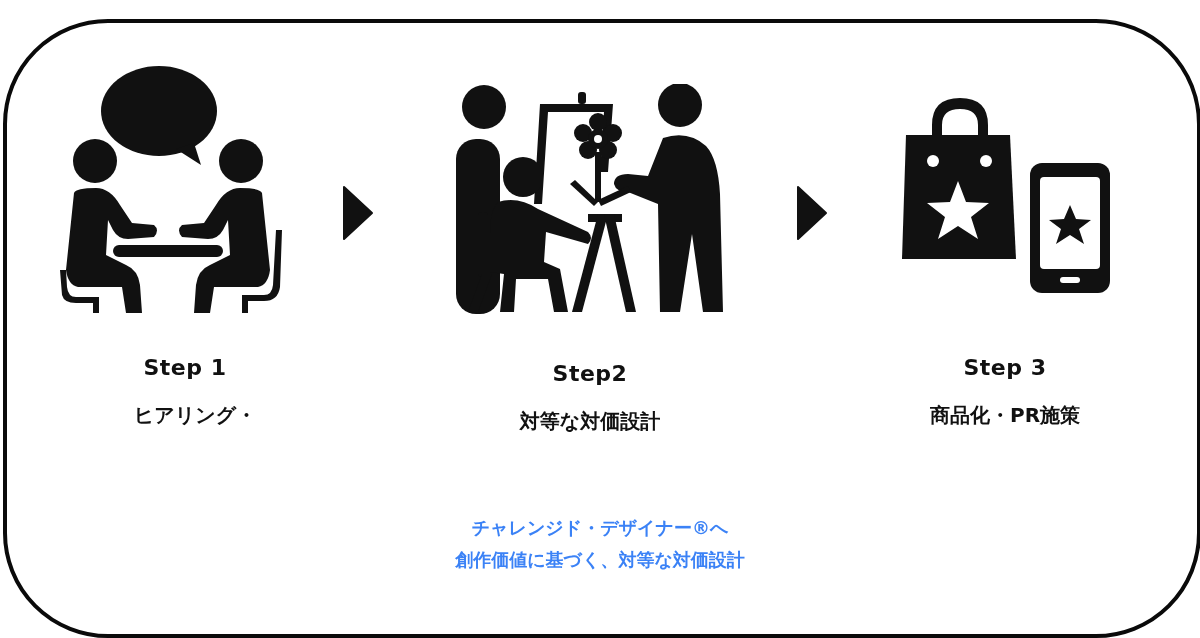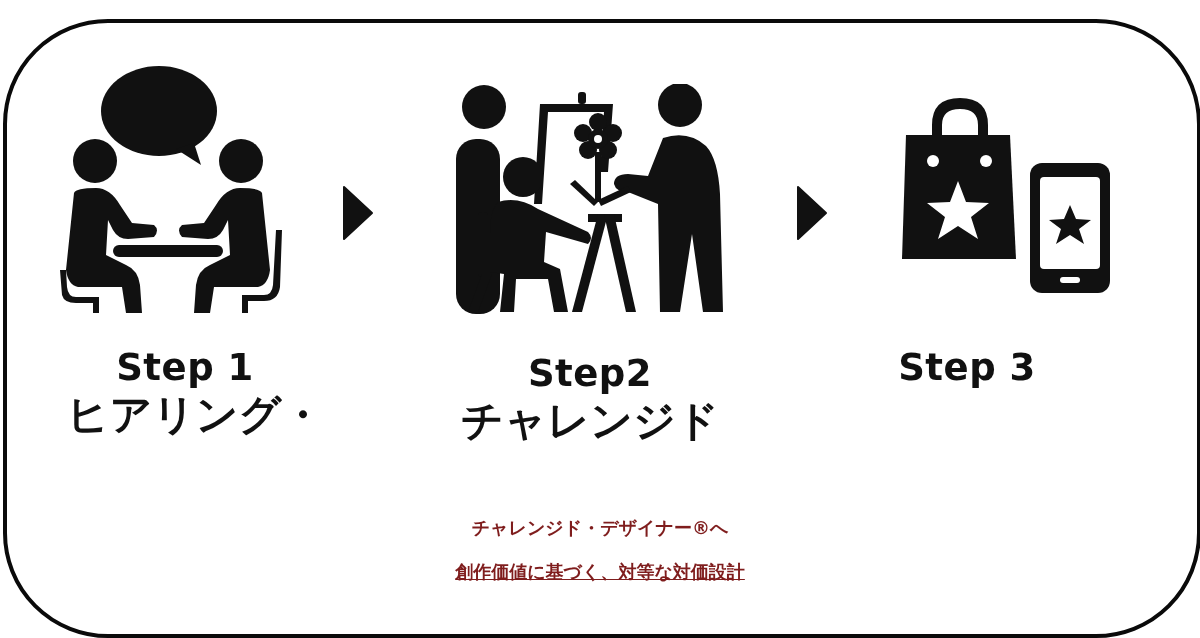--- a/index.html
+++ b/index.html
@@ -3,23 +3,23 @@
 <meta charset="utf-8">
 <style>
   html, body { margin:0; padding:0; background:#ffffff; }
   body { width:1200px; height:638px; position:relative; overflow:hidden;
          font-family:"DejaVu Sans","Liberation Sans",sans-serif; color:#111111; }
   .frame { position:absolute; left:3px; top:19px; width:1190px; height:611px;
            border:4px solid #0a0a0a; border-radius:105px; background:#ffffff; }
   .icon { position:absolute; }
   .arrow { position:absolute; }
   .label { position:absolute; text-align:center; font-weight:bold; color:#111111; }
-  .step-title { font-size:37px; line-height:44px; letter-spacing:0.5px; }
-  .step-sub { font-size:42px; line-height:50px; }
-  .note { position:absolute; text-align:center; font-weight:bold; font-size:18px; line-height:24px; color:#7f1d1d; }
+  .step-title { font-size:22px; line-height:44px; letter-spacing:0.5px; }
+  .step-sub { font-size:20px; line-height:50px; }
+  .note { position:absolute; text-align:center; font-weight:bold; font-size:18px; line-height:24px; color:#3b82f6; }
 </style>
 </head>
 <body>
 
 <div class="frame"></div>
 
 <svg class="icon" style="left:58px;top:65px;" width="230" height="250" viewBox="0 0 230 250">
   <g fill="#111">
     <ellipse cx="101" cy="46" rx="58" ry="45"></ellipse>
     <path d="M118 84 L143 100 L136 78 Z"></path>
@@ -93,23 +93,24 @@
   <rect x="170" y="182" width="20" height="6" rx="3" fill="#fff"></rect>
 </svg>
 
 <div class="label" style="left:40px;top:346px;width:290px;">
   <div class="step-title">Step&nbsp;1</div>
   <div class="step-sub" style="padding-left:20px;">ヒアリング・</div>
 </div>
 
 <div class="label" style="left:440px;top:352px;width:300px;">
   <div class="step-title">Step2</div>
-  <div class="step-sub">チャレンジド</div>
+  <div class="step-sub">対等な対価設計</div>
 </div>
 
 <div class="note" style="left:380px;top:516px;width:440px;">
   <div>チャレンジド・デザイナー®へ</div>
-  <div style="margin-top:20px;text-decoration:underline;">創作価値に基づく、対等な対価設計</div>
+  <div style="margin-top:8px;">創作価値に基づく、対等な対価設計</div>
 </div>
 
-<div class="label" style="left:812px;top:346px;width:310px;">
+<div class="label" style="left:850px;top:346px;width:310px;">
   <div class="step-title">Step&nbsp;3</div>
+  <div class="step-sub">商品化・PR施策</div>
 </div>
 
 </body></html>

